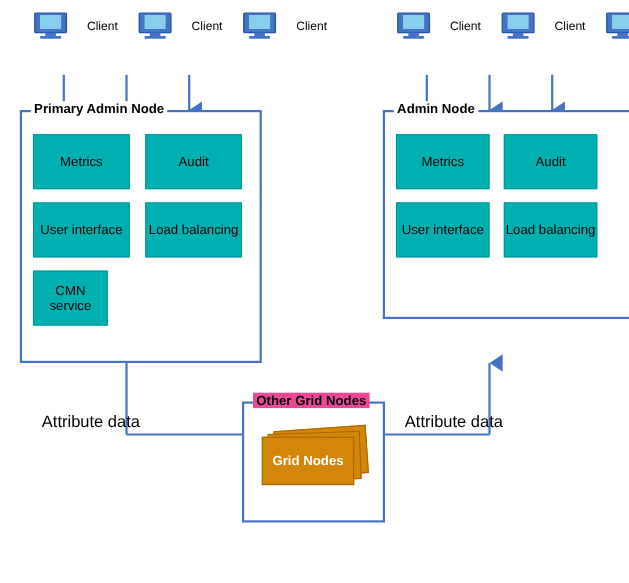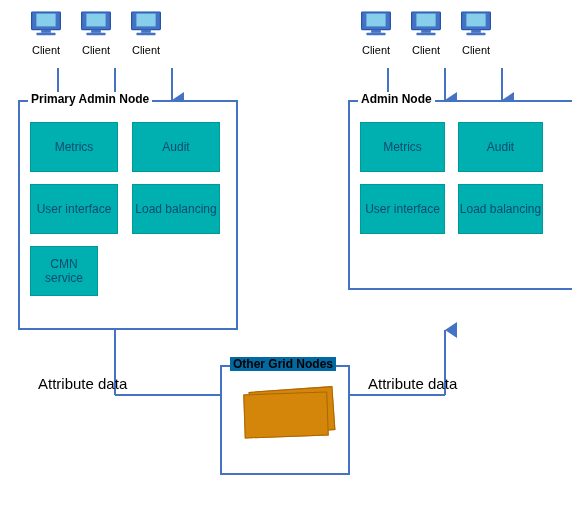--- a/index.html
+++ b/index.html
@@ -22,23 +22,22 @@
     
     .client-group {
       position: absolute;
       display: flex;
       gap: 18px;
       align-items: flex-start;
     }
 
     .client-item {
       display: flex;
-      flex-direction: column;
       align-items: center;
-      gap: 6px;
+      gap: 17px;
     }
 
     .client-icon {
       width: 32px;
       height: 28px;
     }
 
     .client-label {
       font-size: 11px;
       color: #000;
@@ -59,21 +58,21 @@
       font-weight: bold;
       font-size: 12px;
       color: #000;
       padding: 0 3px;
     }
 
     
     .service-tile {
       position: absolute;
       background: #00B0B0;
-      color: #0c4a6e;
+      color: #000000;
       display: flex;
       align-items: center;
       justify-content: center;
       text-align: center;
       font-size: 12px;
       border: 1px solid #009999;
     }
 
     .arrow-label {
       position: absolute;
@@ -96,21 +95,21 @@
     .other-grid-box {
       position: absolute;
       border: 2px solid #4472C4;
       background: #ffffff;
     }
 
     .other-grid-title {
       position: absolute;
       top: -10px;
       left: 8px;
-      background: #0369a1;
+      background: #ec4899;
       font-weight: bold;
       font-size: 12px;
       color: #000;
       padding: 0 3px;
     }
 
     
     .arrows-svg {
       position: absolute;
       top: 0;
@@ -262,19 +261,22 @@
     </div>
   </div>
 
   <div class="other-grid-box" style="left: 220px; top: 365px; width: 130px; height: 110px;">
     <span class="other-grid-title">Other Grid Nodes</span>
 
     <div class="grid-node-card" style="left: 28px; top: 22px; width: 84px; height: 44px; transform: rotate(-4deg);">
     </div>
     <div class="grid-node-card" style="left: 22px; top: 26px; width: 84px; height: 44px; transform: rotate(-2deg);">
     </div>
+    <div class="grid-node-card" style="left: 16px; top: 30px; width: 84px; height: 44px;">
+      <span>Grid Nodes</span>
+    </div>
   </div>
 
   <span class="arrow-label" style="left: 38px; top: 375px;">Attribute data</span>
 
   <span class="arrow-label" style="left: 368px; top: 375px;">Attribute data</span>
 
 </div>
 
 </body></html>

